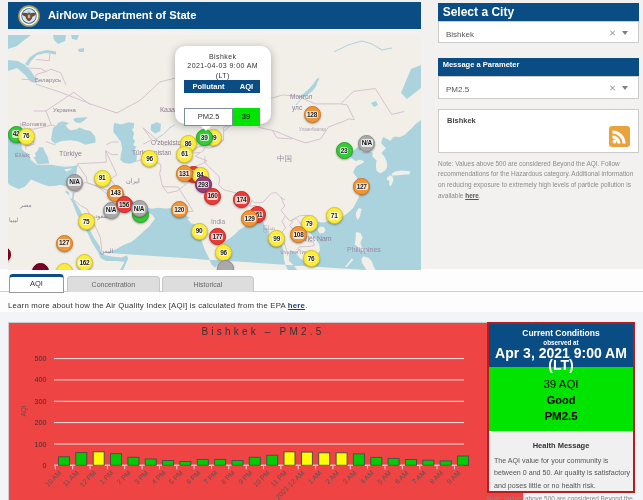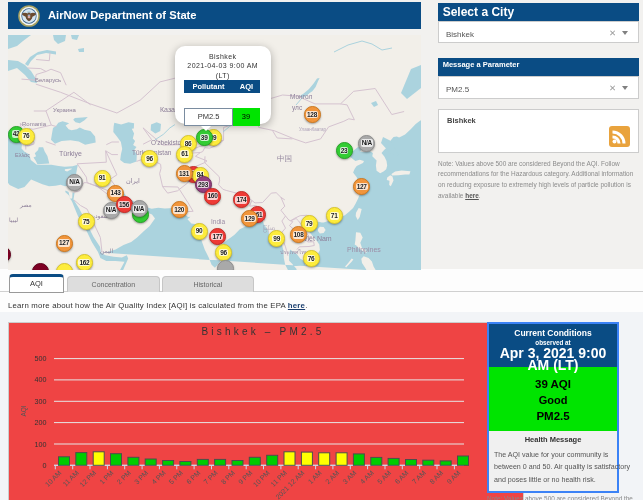--- a/index.html
+++ b/index.html
@@ -367,29 +367,29 @@
 <text x="400.0" y="150.3" font-size="7" fill="#555" text-anchor="end" transform="rotate(-45 400.0 150.3)" font-family="Liberation Sans, sans-serif">6 AM</text>
 <rect x="413.8" y="137.2" width="11" height="5.1" fill="#00cc00" stroke="#4d4d4d" stroke-width="1"></rect>
 <text x="417.3" y="150.3" font-size="7" fill="#555" text-anchor="end" transform="rotate(-45 417.3 150.3)" font-family="Liberation Sans, sans-serif">7 AM</text>
 <rect x="431.2" y="137.9" width="11" height="4.4" fill="#00cc00" stroke="#4d4d4d" stroke-width="1"></rect>
 <text x="434.7" y="150.3" font-size="7" fill="#555" text-anchor="end" transform="rotate(-45 434.7 150.3)" font-family="Liberation Sans, sans-serif">8 AM</text>
 <rect x="448.5" y="133.0" width="11" height="9.3" fill="#00cc00" stroke="#4d4d4d" stroke-width="1"></rect>
 <text x="452.0" y="150.3" font-size="7" fill="#555" text-anchor="end" transform="rotate(-45 452.0 150.3)" font-family="Liberation Sans, sans-serif">9 AM</text>
 </svg>
 </div>
 
-<div class="abs" style="left:487px;top:322px;width:132px;height:171px;border:2px solid #3b82f6;background:#f0f0f0">
+<div class="abs" style="left:487px;top:322px;width:148px;height:171px;border:2px solid #b91c1c;background:#f0f0f0">
 <div style="background:#0a4c84;color:#fff;text-align:center;height:42.5px;padding-top:3.5px">
 <div style="font-size:8.5px;font-weight:bold;line-height:10px">Current Conditions</div>
 <div style="font-size:6.3px;font-weight:bold;line-height:10.5px">observed at</div>
 <div style="font-size:14px;font-weight:bold;line-height:11.5px">Apr 3, 2021 9:00 AM (LT)</div>
 </div>
 <div style="background:#00e400;color:#000;text-align:center;height:64.5px;padding-top:9px">
-<div style="font-size:11.5px;font-weight:bold;line-height:16.3px">39 AQI</div>
+<div style="font-size:11.5px;font-weight:normal;line-height:16.3px">39 AQI</div>
 <div style="font-size:11px;font-weight:bold;line-height:16.3px">Good</div>
 <div style="font-size:11.5px;font-weight:bold;line-height:16.3px">PM2.5</div>
 </div>
-<div style="text-align:center;padding-top:2px">
+<div style="text-align:center;padding-top:8px">
 <div style="font-size:7.5px;font-weight:bold;color:#333;padding-top:2px">Health Message</div>
 <div style="font-size:7.1px;color:#555;text-align:left;padding:5px 0 0 5px;line-height:12.3px;white-space:nowrap">The AQI value for your community is<br>between 0 and 50. Air quality is satisfactory<br>and poses little or no health risk.</div>
 </div>
 </div>
 <div class="abs" style="left:487px;top:495px;width:155px;font-size:6.4px;color:#888">Note: Values above 500 are considered Beyond the</div>
 
 </body></html>

